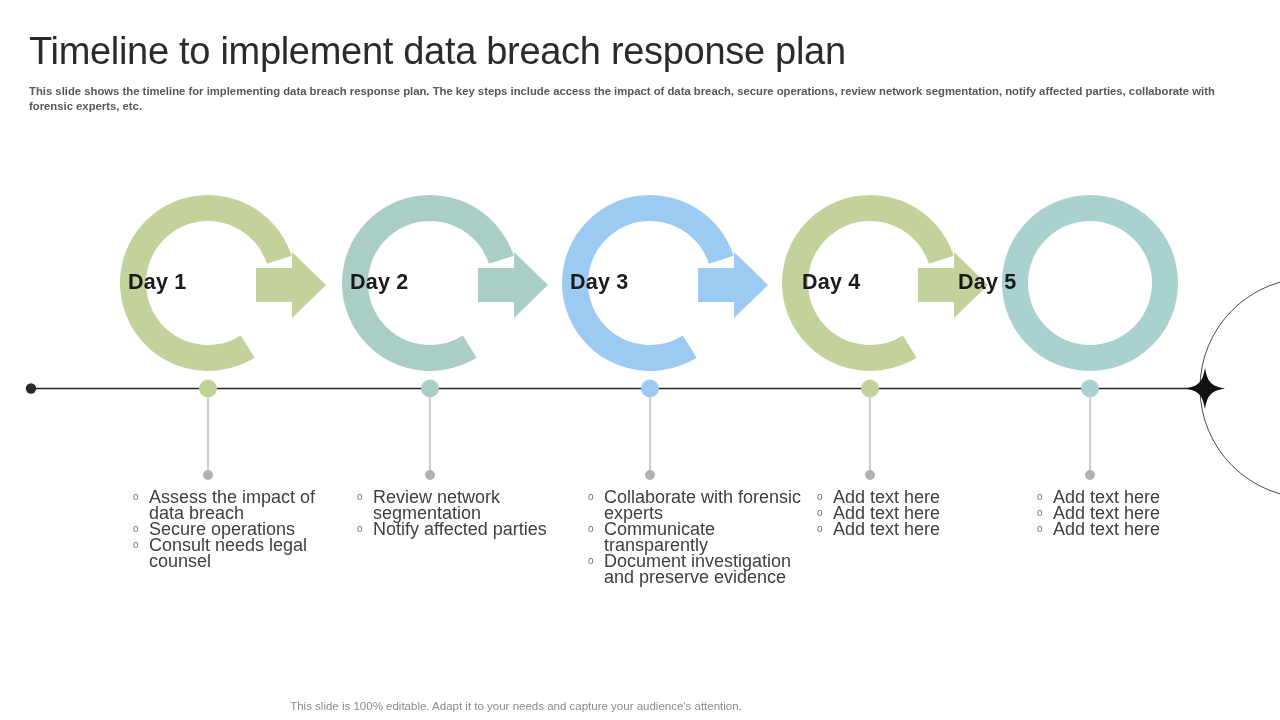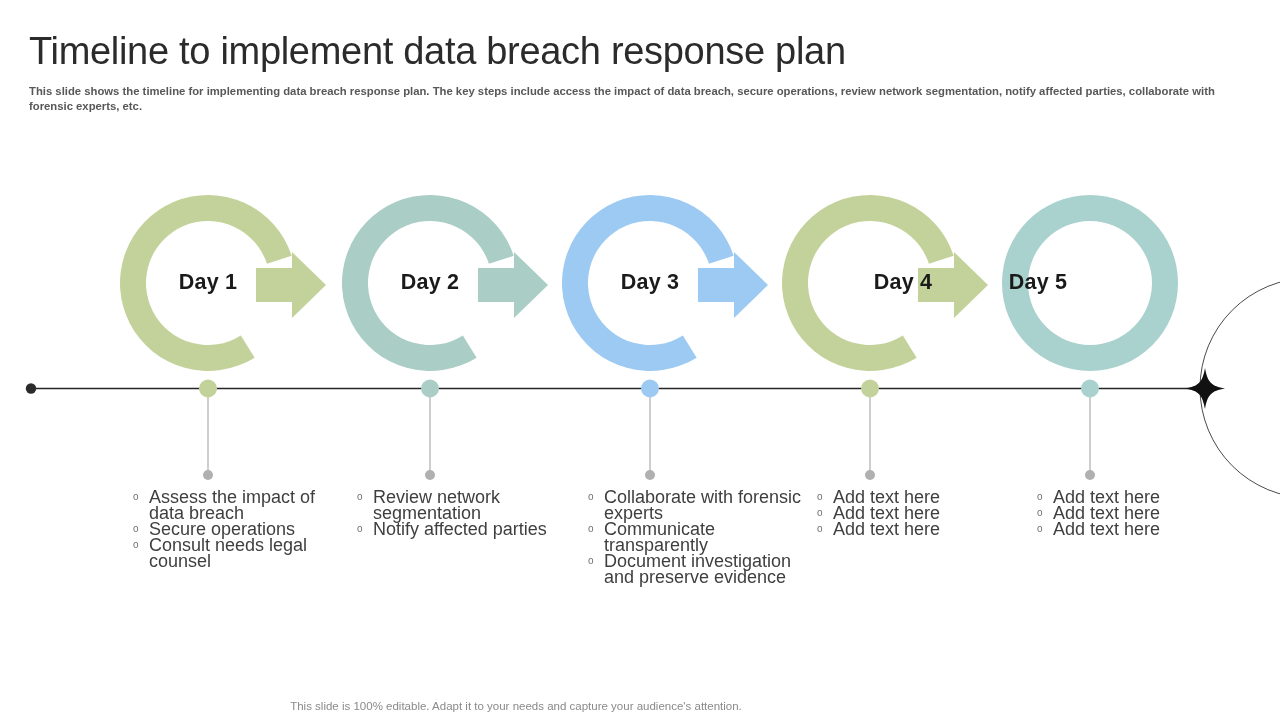--- a/index.html
+++ b/index.html
@@ -24,21 +24,21 @@
     position:absolute;left:0;top:700px;width:1032px;text-align:center;
     font-size:11.5px;color:#8a8a8a;
   }
 
   
   .stage{position:absolute;left:0;top:0;width:1280px;height:720px;pointer-events:none;}
   .stage svg{position:absolute;left:0;top:0;}
 
   
   .day-label{
-    position:absolute;width:160px;text-align:center;
+    position:absolute;width:160px;
     font-size:21.5px;font-weight:700;color:#1a1a1a;
     letter-spacing:0.2px;
   }
 
   
   .col{position:absolute;width:215px;}
   .bullet-row{display:flex;align-items:flex-start;margin-bottom:0px;}
   .bullet-mark{
     flex:0 0 auto;width:16px;color:#6f6f6f;font-size:10px;line-height:16px;
     text-align:left;
@@ -105,21 +105,21 @@
           <circle cx="870" cy="388.5" r="9" fill="#c3d29a"></circle>
           <circle cx="1090" cy="388.5" r="9" fill="#a9d1cd"></circle>
         </g>
     </svg>
   </div>
 
   <div id="day-labels">
       <div class="day-label" style="left: 128px; top: 270px;">Day 1</div>
       <div class="day-label" style="left: 350px; top: 270px;">Day 2</div>
       <div class="day-label" style="left: 570px; top: 270px;">Day 3</div>
-      <div class="day-label" style="left: 823px; top: 270px;">Day 4</div>
+      <div class="day-label" style="left: 802px; top: 270px;">Day 4</div>
       <div class="day-label" style="left: 958px; top: 270px;">Day 5</div>
     </div>
 
   <div id="bullet-columns">
       <div class="col" style="left: 133px; top: 489px;">
         <div class="bullet-row">
           <span class="bullet-mark">o</span>
           <span class="bullet-text">Assess the impact of data breach</span>
         </div>
         <div class="bullet-row">

